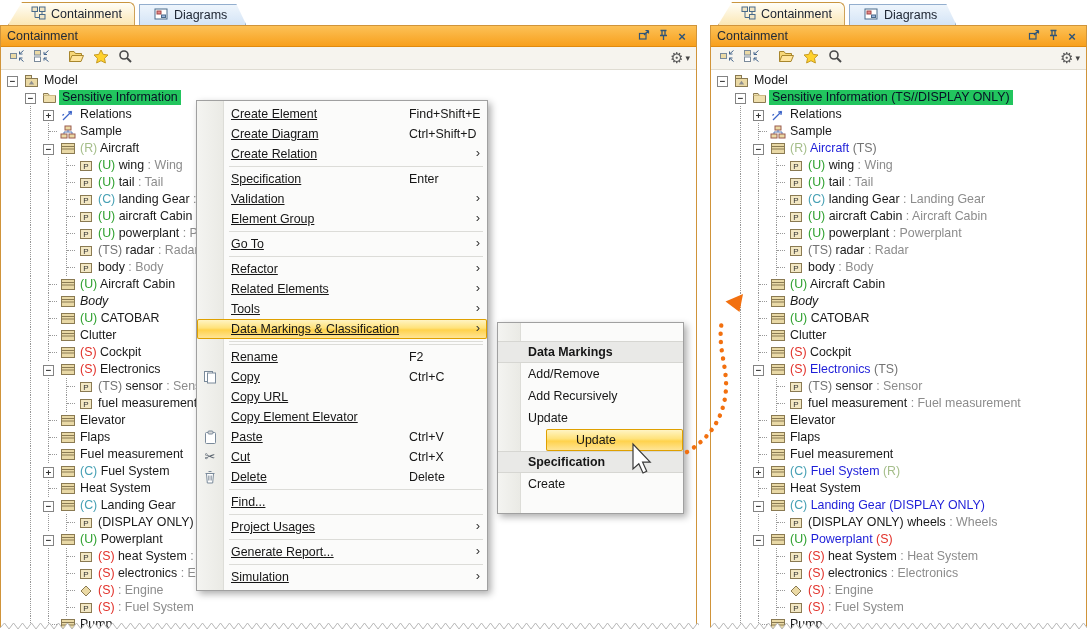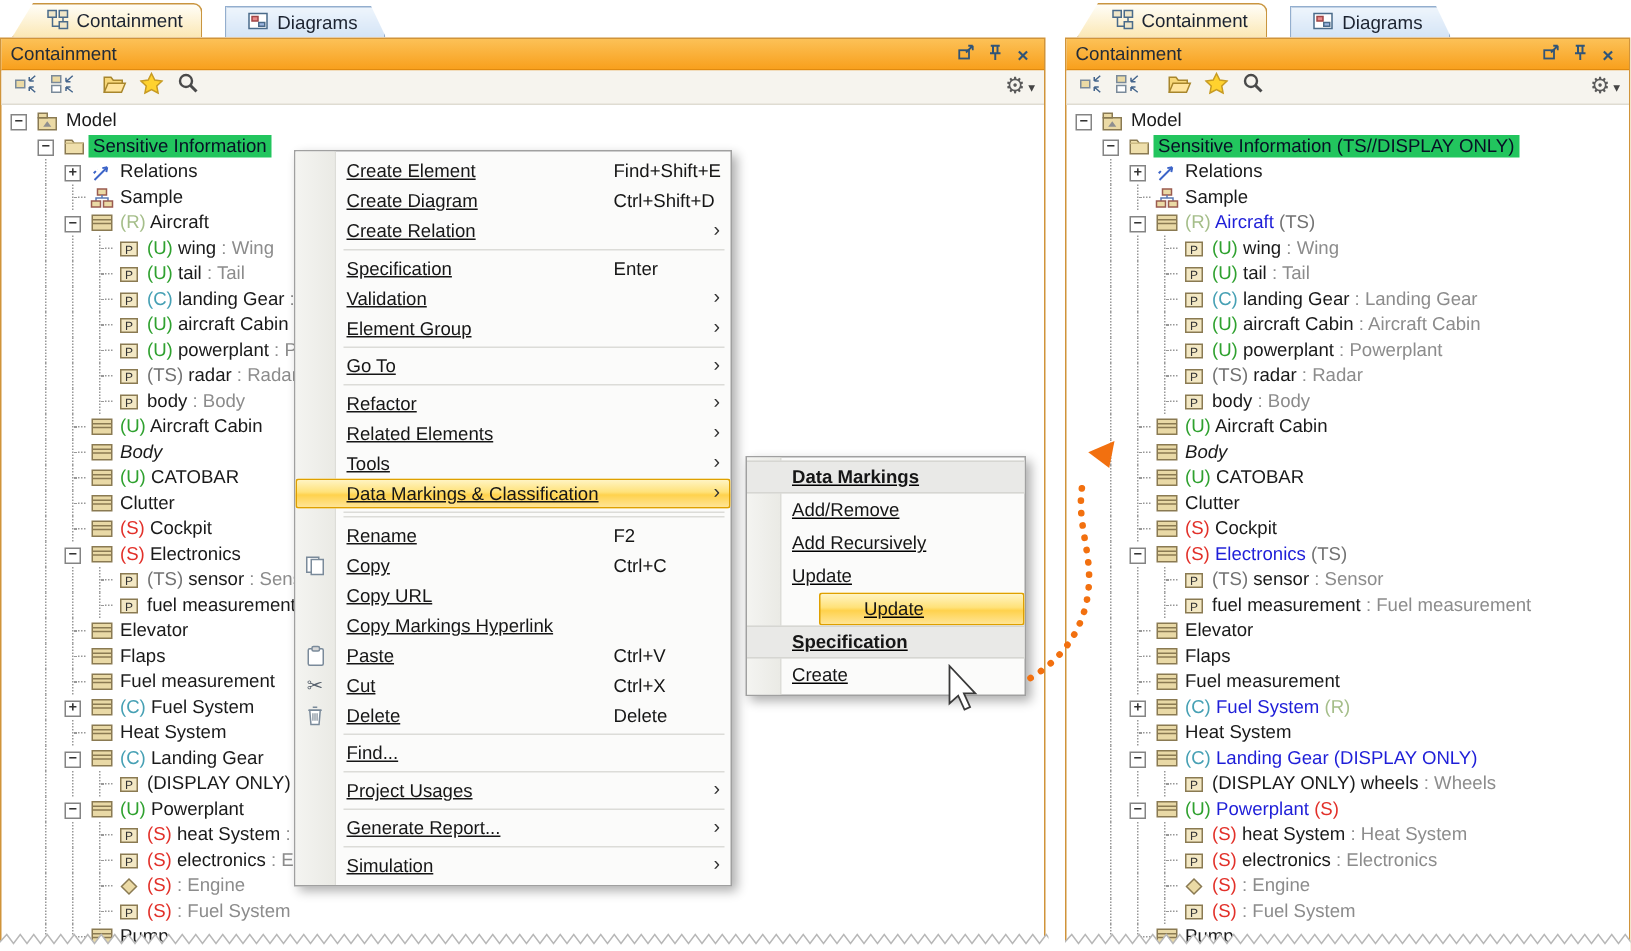--- a/index.html
+++ b/index.html
@@ -6,21 +6,21 @@
   body{position:relative;width:1087px;height:634px;overflow:hidden;
        font-family:"Liberation Sans",sans-serif;-webkit-font-smoothing:antialiased;}
 
   
   .tabs{position:absolute;top:2px;height:23px;display:flex;align-items:flex-end;z-index:3;}
   .tab{display:inline-flex;align-items:center;gap:5px;height:22px;padding:0 12px 0 14px;
        font-size:12.5px;color:#1c2330;position:relative;}
   .tab.active{background:linear-gradient(#fffef8,#fbe7b4);border:1px solid #c9953f;border-bottom:none;
        border-radius:0 6px 0 0;clip-path:polygon(14px 0,100% 0,100% 100%,0 100%);padding-left:22px;}
   .tab.inactive{background:linear-gradient(#eef5fc,#d4e4f6);border:1px solid #93aece;border-bottom:none;
-       height:20px;margin-left:15px;border-radius:0 5px 0 0;clip-path:polygon(0 0,calc(100% - 10px) 0,100% 100%,0 100%);padding-right:18px;}
+       height:20px;margin-left:4px;border-radius:0 5px 0 0;clip-path:polygon(0 0,calc(100% - 10px) 0,100% 100%,0 100%);padding-right:18px;}
 
   
   .pbox{position:absolute;top:25px;height:609px;background:#fff;border:1px solid #d0943a;box-sizing:border-box;z-index:2;}
   .titlebar{height:20px;background:linear-gradient(#fcc157,#f8a01d);border-bottom:1px solid #e08a0f;
        display:flex;align-items:center;padding:0 6px;font-size:12.5px;color:#222b38;}
   .titlebar .t{flex:1;}
   .wbtn{width:16px;height:15px;display:flex;align-items:center;justify-content:center;margin-left:3px;color:#2f5478;font-size:13px;}
   .toolbar{height:22px;background:#f6f4ee;border-bottom:1px solid #dfdcd2;display:flex;align-items:center;padding:0 6px;gap:4px;}
   .tbtn{width:20px;height:18px;display:flex;align-items:center;justify-content:center;}
   .tbspacer{width:8px;}
@@ -55,21 +55,21 @@
   .menu .gutter{position:absolute;left:0;top:0;bottom:0;background:linear-gradient(90deg,#f4f4f1,#eaeae5);border-right:1px solid #ddddd8;}
   #ctx{left:196px;top:100px;width:290px;}
   #ctx .gutter{width:26px;}
   .mi{position:relative;height:20px;line-height:20px;padding-left:34px;font-size:12.4px;color:#161616;z-index:1;text-decoration:underline;}
   .mi .sc{position:absolute;left:212px;}
   .mi .ar{position:absolute;right:7px;top:-1px;font-size:13px;color:#333;}
   .mi .gic{position:absolute;left:4px;top:2px;width:18px;height:16px;display:flex;align-items:center;justify-content:center;color:#607082;font-size:12px;}
   .mi.hl{background:linear-gradient(#fff6cc,#ffe27a 45%,#ffd24d 55%,#ffe79e);box-shadow:inset 0 0 0 1px #dfa000;border-radius:2px;}
   .msep{height:1px;background:#dcdcd8;margin:2px 4px 2px 32px;}
 
-  #sub{left:497px;top:304px;width:185px;padding:2px 0;text-decoration:underline;}
+  #sub{left:497px;top:322px;width:185px;padding:18px 0;}
   #sub .gutter{width:22px;}
   .si{position:relative;height:22px;line-height:22px;padding-left:30px;font-size:12.4px;color:#161616;z-index:1;}
   .si.hdr{font-weight:bold;background:#e9e9e7;border-top:1px solid #d6d6d2;border-bottom:1px solid #d6d6d2;height:20px;line-height:20px;}
   .si.hl{background:linear-gradient(#fff6cc,#ffe27a 45%,#ffd24d 55%,#ffe79e);box-shadow:inset 0 0 0 1px #dfa000;border-radius:2px;margin-left:48px;}
 
   #overlay{position:absolute;left:0;top:0;z-index:40;pointer-events:none;}
 </style>
 </head>
 <body>
 
@@ -1137,21 +1137,21 @@
       <div class="msep"></div>
       <div class="msep"></div>
       <div class="mi"><span>Rename</span><span class="sc">F2</span></div>
       <div class="mi"><span class="gic">
           <svg width="14" height="14">
             <rect x="1.5" y="1.5" width="8" height="10" fill="#fff" stroke="#7a8a9a"></rect>
             <rect x="4.5" y="3" width="8" height="10" fill="#fff" stroke="#7a8a9a"></rect>
           </svg>
         </span><span>Copy</span><span class="sc">Ctrl+C</span></div>
       <div class="mi"><span>Copy URL</span></div>
-      <div class="mi"><span>Copy Markings Hyperlink</span></div>
+      <div class="mi"><span>Copy Element Elevator</span></div>
       <div class="mi"><span class="gic">
           <svg width="13" height="14">
             <rect x="1.5" y="2.5" width="10" height="11" rx="1" fill="#fff" stroke="#7a8a9a"></rect>
             <rect x="4" y="1" width="5" height="3" rx="1" fill="#d8d8d8" stroke="#7a8a9a"></rect>
           </svg>
         </span><span>Paste</span><span class="sc">Ctrl+V</span></div>
       <div class="mi"><span class="gic">
           <span style="font-size:13px;color:#56606c;">✂</span>
         </span><span>Cut</span><span class="sc">Ctrl+X</span></div>
       <div class="mi"><span class="gic">

